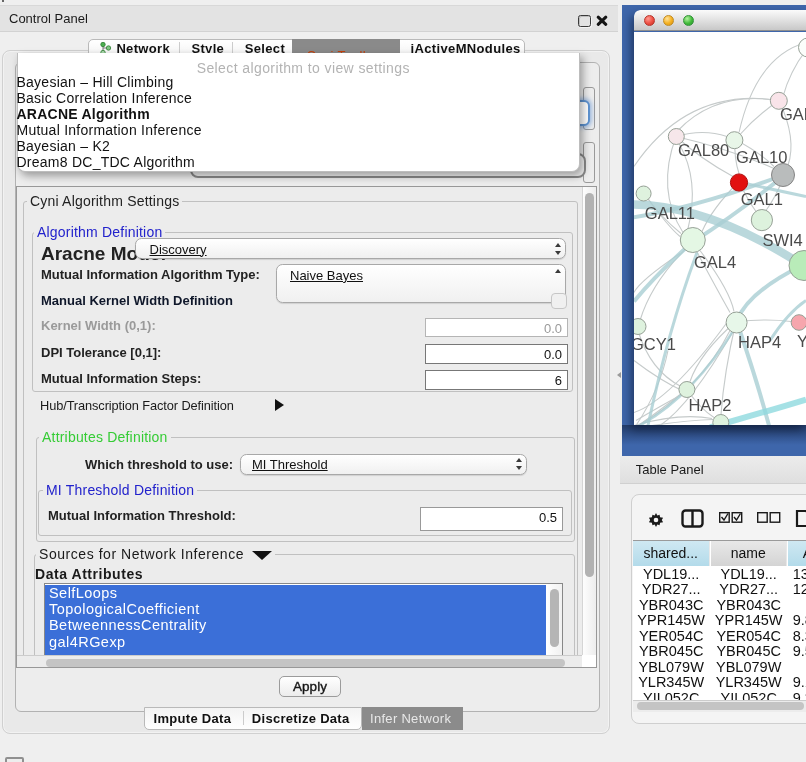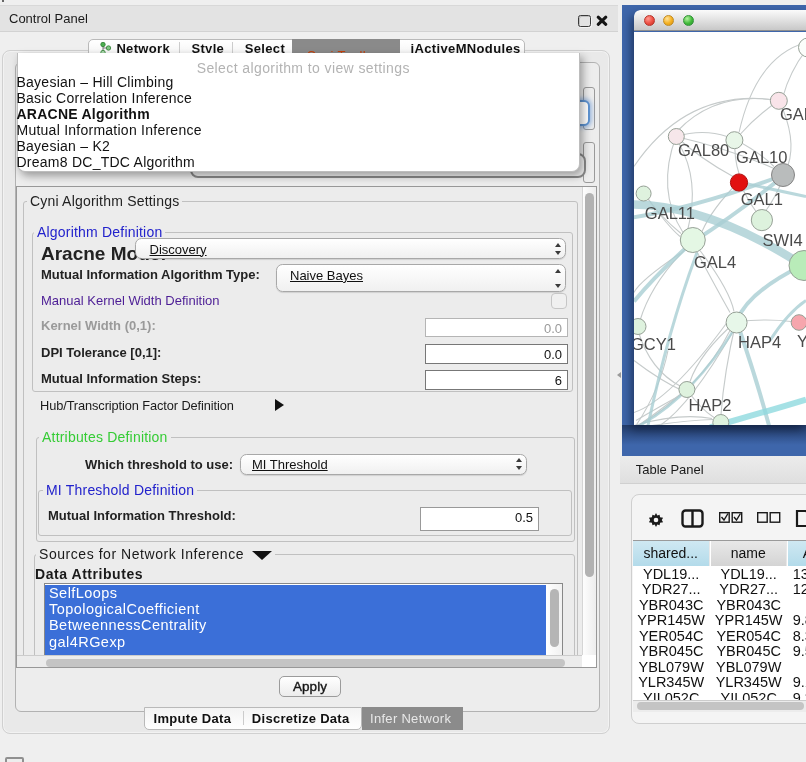--- a/index.html
+++ b/index.html
@@ -53,24 +53,24 @@
   <div class="abs" style="left:10px;top:6px;font-size:14px;color:#222;background:#ececec;padding:0 3px;letter-spacing:0.2px;">Cyni Algorithm Settings</div>
 
   <div class="abs" style="left:15px;top:45px;width:541px;height:160px;border:1px solid #c0c0c0;border-radius:3px;"></div>
   <div class="abs" style="left:17px;top:37px;font-size:14px;color:#2222cc;background:#ececec;padding:0 3px;letter-spacing:0.2px;">Algorithm Definition</div>
 
   <div class="abs" style="left:24px;top:56px;font-size:19px;font-weight:bold;color:#222;">Aracne Mode:</div>
   <div class="abs combo" style="left:117.5px;top:51px;width:431.5px;height:21px;">
     <span style="left:14px;" class="cval">Discovery</span>
   </div>
   <div class="abs" style="left:24px;top:80px;font-size:13px;font-weight:bold;color:#222;">Mutual Information Algorithm Type:</div>
-  <div class="abs combo" style="left:259px;top:77px;width:290px;height:28px;">
+  <div class="abs combo" style="left:259px;top:77px;width:290px;height:39px;">
     <span style="left:13px;" class="cval">Naive Bayes</span>
   </div>
-  <div class="abs" style="left:24px;top:106px;font-size:13px;font-weight:normal;color:#4c1d95;">Manual Kernel Width Definition</div>
+  <div class="abs" style="left:24px;top:106px;font-size:13px;font-weight:bold;color:#0f172a;">Manual Kernel Width Definition</div>
   <div class="abs" style="left:534px;top:105.5px;width:16px;height:16px;background:#f0f0f0;border:1px solid #c6c6c6;border-radius:4px;"></div>
   <div class="abs" style="left:24px;top:130.5px;font-size:13px;font-weight:bold;color:#9a9a9a;">Kernel Width (0,1):</div>
   <div class="abs field" style="left:408px;top:130.5px;width:143px;height:19.5px;border:1px solid #b5b5b5;color:#9a9a9a;">0.0</div>
   <div class="abs" style="left:24px;top:157.5px;font-size:13px;font-weight:bold;color:#222;">DPI Tolerance [0,1]:</div>
   <div class="abs field" style="left:408px;top:157px;width:143px;height:19.5px;border:1px solid #777777;color:#111;">0.0</div>
   <div class="abs" style="left:24px;top:183.5px;font-size:13px;font-weight:bold;color:#222;">Mutual Information Steps:</div>
   <div class="abs field" style="left:408px;top:183px;width:143px;height:19.5px;border:1px solid #777777;color:#111;">6</div>
 
   <div class="abs" style="left:23px;top:211px;font-size:12.8px;color:#1a1a1a;letter-spacing:-0.1px;">Hub/Transcription Factor Definition</div>
   <svg class="abs" style="left:256px;top:211px;" width="12" height="14" viewBox="0 0 12 14">
@@ -80,21 +80,21 @@
   <div class="abs" style="left:19px;top:250px;width:539px;height:105px;border:1px solid #c0c0c0;border-radius:3px;"></div>
   <div class="abs" style="left:22px;top:242px;font-size:14px;color:#35cc35;background:#ececec;padding:0 3px;letter-spacing:0.2px;">Attributes Definition</div>
   <div class="abs" style="left:68px;top:269.5px;font-size:13px;font-weight:bold;color:#222;">Which threshold to use:</div>
   <div class="abs combo" style="left:223px;top:266.5px;width:287px;height:21px;">
     <span style="left:11px;" class="cval">MI Threshold</span>
   </div>
 
   <div class="abs" style="left:21px;top:303px;width:534px;height:46px;border:1px solid #c0c0c0;border-radius:3px;"></div>
   <div class="abs" style="left:26px;top:295px;font-size:14px;color:#2222cc;background:#ececec;padding:0 3px;letter-spacing:0.2px;">MI Threshold Definition</div>
   <div class="abs" style="left:31px;top:320.5px;font-size:13px;font-weight:bold;color:#222;">Mutual Information Threshold:</div>
-  <div class="abs field" style="left:403px;top:320px;width:119px;height:24px;border:1px solid #999999;color:#111;">0.5</div>
+  <div class="abs field" style="left:403px;top:320px;width:143px;height:24px;border:1px solid #999999;color:#111;">0.5</div>
 
   <div class="abs" style="left:17px;top:367px;width:541px;height:180px;border:1px solid #c0c0c0;border-radius:3px;"></div>
   <div class="abs" style="left:19px;top:359px;font-size:14px;color:#1a1a1a;background:#ececec;padding:0 3px;letter-spacing:0.55px;">Sources for Network Inference <span style="display:inline-block;width:0;height:0;border-left:10px solid transparent;border-right:10px solid transparent;border-top:9px solid #111;vertical-align:middle;margin-left:4px;"></span></div>
   <div class="abs" style="left:18px;top:379px;font-size:14px;font-weight:bold;color:#1a1a1a;letter-spacing:0.55px;">Data Attributes</div>
 
   <div class="abs" style="left:27px;top:396px;width:519px;height:73px;background:#ffffff;border:1px solid #888888;overflow:hidden;">
     <div class="abs" style="left:0;top:1px;width:501px;height:70px;background:#3b6fd8;"></div>
     <div class="abs" style="left:4px;top:1px;color:#fff;font-size:14.5px;line-height:16.2px;letter-spacing:0.45px;">SelfLoops<br>TopologicalCoefficient<br>BetweennessCentrality<br>gal4RGexp</div>
     <div class="abs" style="left:501px;top:0;width:17px;height:73px;background:linear-gradient(90deg,#ffffff,#f0f0f0);"></div>
     <div class="abs" style="left:505px;top:5px;width:9px;height:58px;background:#b5b5b5;border-radius:4.5px;"></div>

